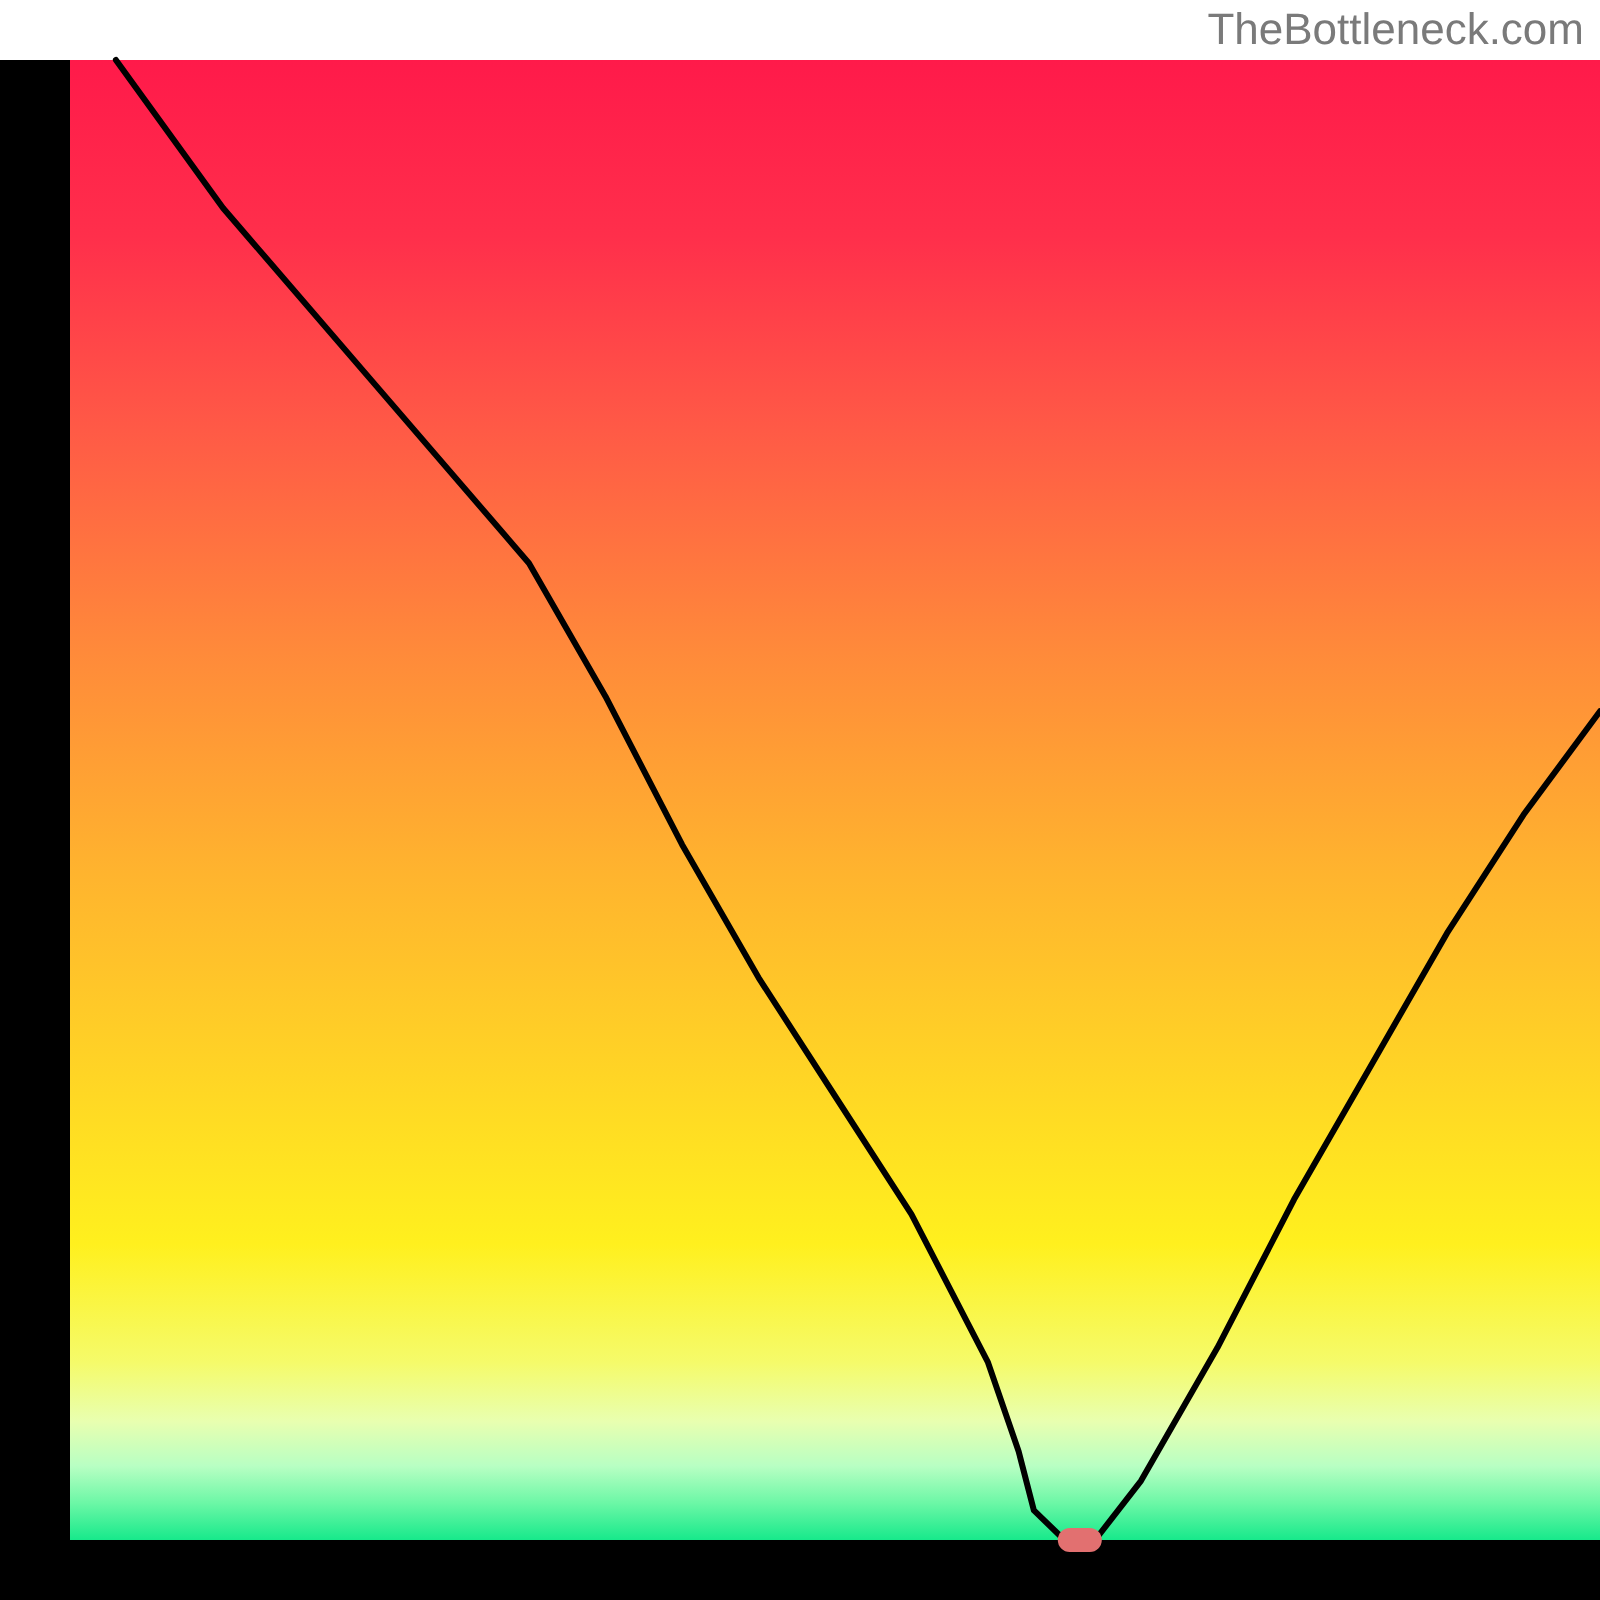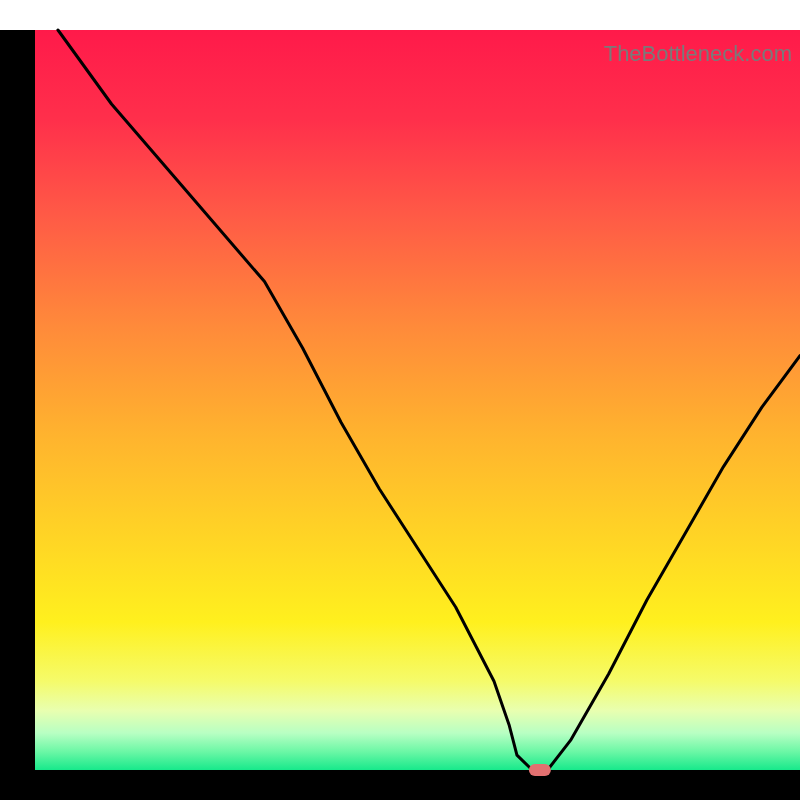--- a/index.html
+++ b/index.html
@@ -13,21 +13,20 @@
   }
   .watermark {
     position: absolute;
     top: 2px;
     right: 8px;
     font-family: Arial, Helvetica, sans-serif;
     font-size: 22px;
     color: #7a7a7a;
     font-weight: 500;
     z-index: 10;
-    margin-top: 39px;
   }
   .chart-frame {
     position: absolute;
     left: 0;
     top: 0;
     width: 800px;
     height: 800px;
   }
   svg { display: block; }
 </style>

